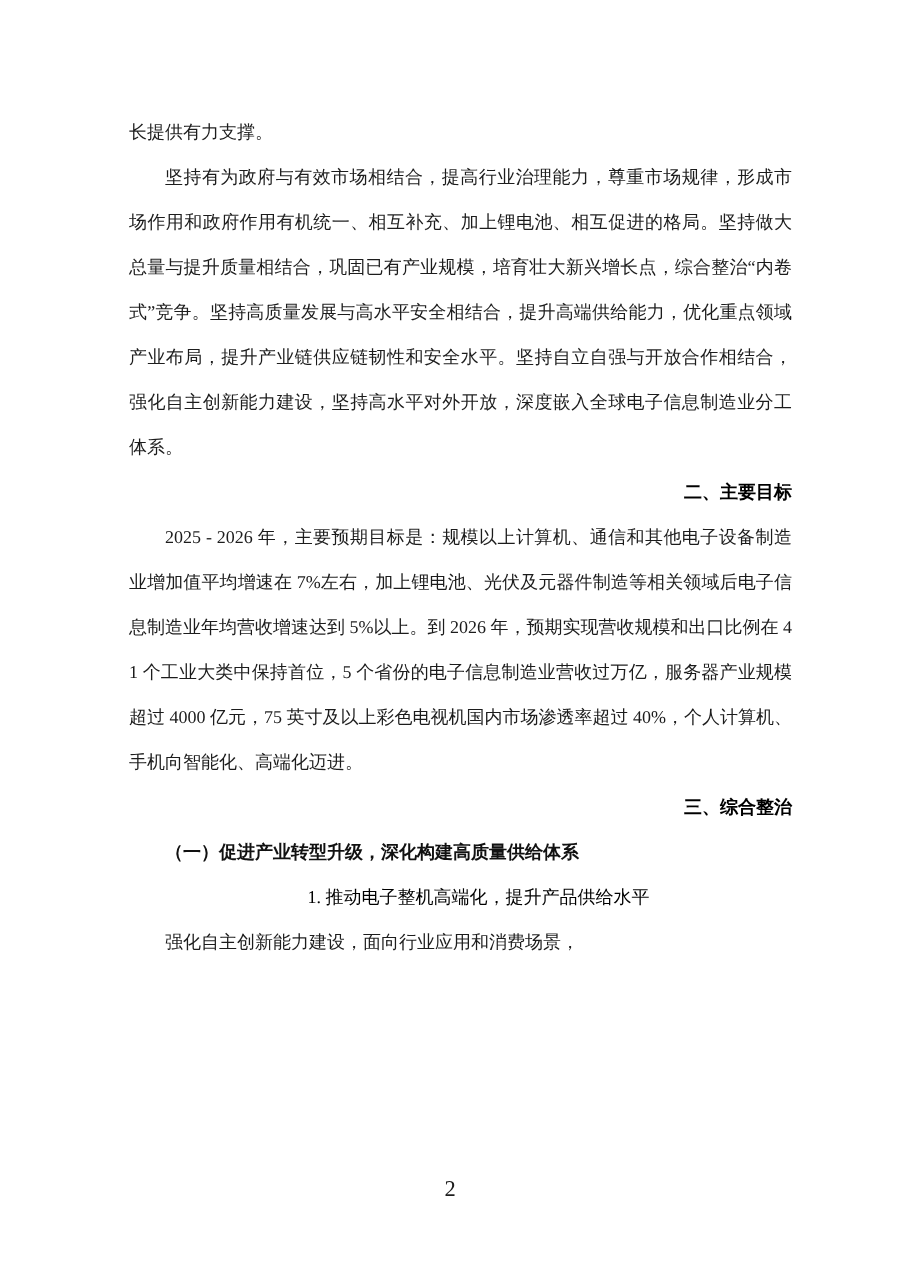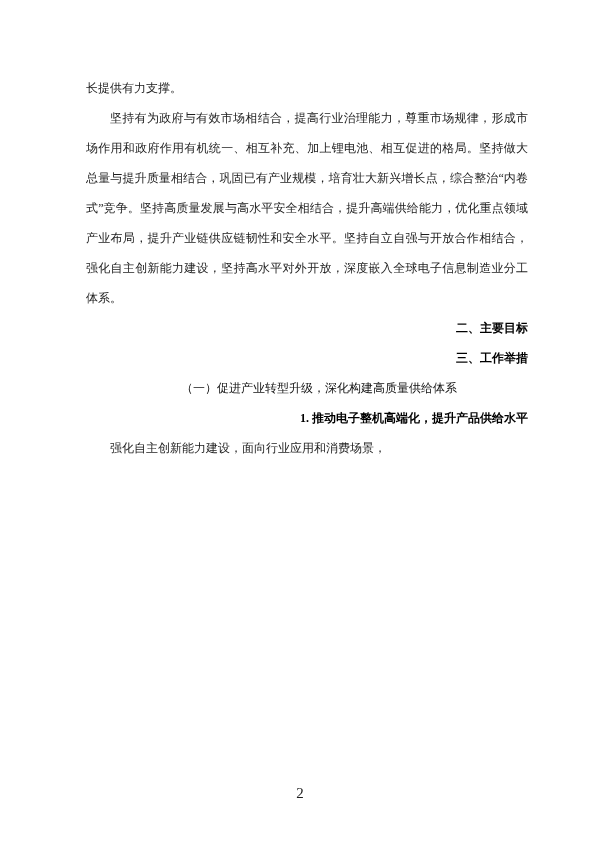--- a/index.html
+++ b/index.html
@@ -36,47 +36,48 @@
   }
   .para.indent {
     text-indent: 2em;
   }
   .para.heading1 {
     font-weight: bold;
     color: #000000;
     text-align: right;
   }
   .para.heading2 {
-    font-weight: normal;
+    font-weight: bold;
     color: #111111;
-    text-align: center;
+    text-align: left;
   }
   .para.heading3 {
-    font-weight: bold;
+    font-weight: normal;
     color: #000000;
-    text-align: right;
+    text-align: center;
   }
   .footer {
     position: absolute;
     left: 0;
     top: 781px;
     width: 600px;
     text-align: center;
     font-size: 15px;
     line-height: 24px;
     color: #1c1c1c;
   }
 </style>
 </head>
 <body>
 
 <div class="page">
   <div class="doc-content">
       <p class="para body">长提供有力支撑。</p>
       <p class="para body indent">坚持有为政府与有效市场相结合，提高行业治理能力，尊重市场规律，形成市场作用和政府作用有机统一、相互补充、加上锂电池、相互促进的格局。坚持做大总量与提升质量相结合，巩固已有产业规模，培育壮大新兴增长点，综合整治“内卷式”竞争。坚持高质量发展与高水平安全相结合，提升高端供给能力，优化重点领域产业布局，提升产业链供应链韧性和安全水平。坚持自立自强与开放合作相结合，强化自主创新能力建设，坚持高水平对外开放，深度嵌入全球电子信息制造业分工体系。</p>
       <p class="para heading1 indent">二、主要目标</p>
-      <p class="para heading1 indent">三、工作举措</p>
+      <p class="para body indent">2025 - 2026 年，主要预期目标是：规模以上计算机、通信和其他电子设备制造业增加值平均增速在 7%左右，加上锂电池、光伏及元器件制造等相关领域后电子信息制造业年均营收增速达到 5%以上。到 2026 年，预期实现营收规模和出口比例在 41 个工业大类中保持首位，5 个省份的电子信息制造业营收过万亿，服务器产业规模超过 4000 亿元，75 英寸及以上彩色电视机国内市场渗透率超过 40%，个人计算机、手机向智能化、高端化迈进。</p>
+      <p class="para heading1 indent">三、综合整治</p>
       <p class="para heading2 indent">（一）促进产业转型升级，深化构建高质量供给体系</p>
       <p class="para heading3 indent">1. 推动电子整机高端化，提升产品供给水平</p>
       <p class="para body indent">强化自主创新能力建设，面向行业应用和消费场景，</p>
     </div>
   <div class="footer">2</div>
 </div>
 
 </body></html>

